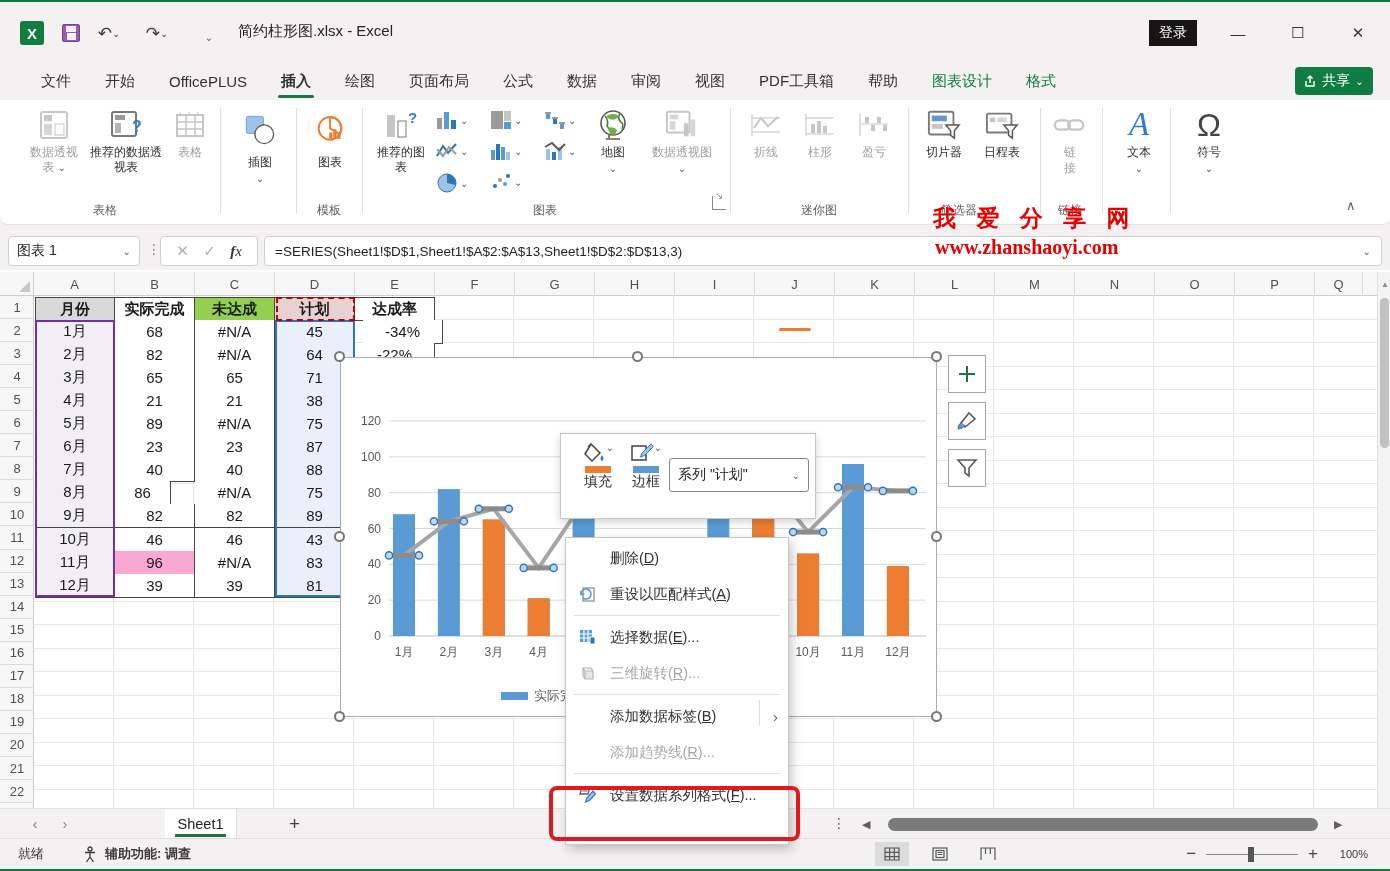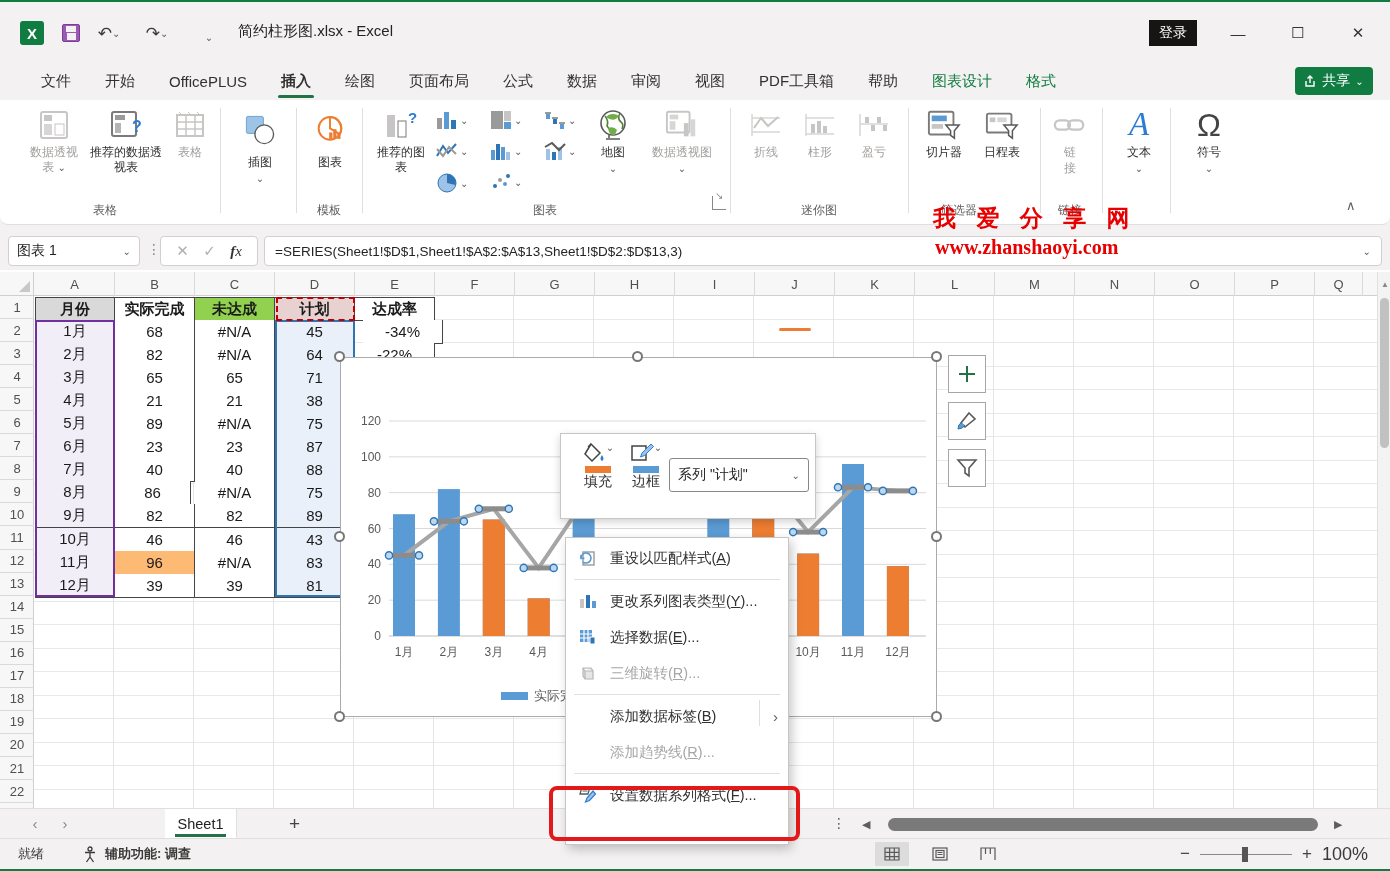--- a/index.html
+++ b/index.html
@@ -497,36 +497,36 @@
       <div class="cell" style="left: 115px; top: 165.3px; width: 80px; height: 24.05px; background: rgb(255, 255, 255);">23</div>
       <div class="cell" style="left: 195px; top: 165.3px; width: 80px; height: 24.05px; background: rgb(255, 255, 255);">23</div>
       <div class="cell" style="left: 275px; top: 165.3px; width: 80px; height: 24.05px; background: rgb(233, 240, 250);">87</div>
       <div class="cell" style="left: 355px; top: 165.3px; width: 80px; height: 24.05px; background: rgb(255, 255, 255);"></div>
       <div class="cell" style="left: 35px; top: 188.35px; width: 80px; height: 24.05px; background: rgb(241, 238, 248); border-left: 1px solid rgb(112, 48, 160);">7月</div>
       <div class="cell" style="left: 115px; top: 188.35px; width: 80px; height: 24.05px; background: rgb(255, 255, 255);">40</div>
       <div class="cell" style="left: 195px; top: 188.35px; width: 80px; height: 24.05px; background: rgb(255, 255, 255);">40</div>
       <div class="cell" style="left: 275px; top: 188.35px; width: 80px; height: 24.05px; background: rgb(233, 240, 250);">88</div>
       <div class="cell" style="left: 355px; top: 188.35px; width: 80px; height: 24.05px; background: rgb(255, 255, 255);"></div>
       <div class="cell" style="left: 35px; top: 211.4px; width: 80px; height: 24.05px; background: rgb(241, 238, 248); border-left: 1px solid rgb(112, 48, 160);">8月</div>
-      <div class="cell" style="left: 115px; top: 211.4px; width: 76px; height: 24.05px; background: rgb(255, 255, 255);">86</div>
+      <div class="cell" style="left: 115px; top: 211.4px; width: 56px; height: 24.05px; background: rgb(255, 255, 255);">86</div>
       <div class="cell" style="left: 195px; top: 211.4px; width: 80px; height: 24.05px; background: rgb(255, 255, 255);">#N/A</div>
       <div class="cell" style="left: 275px; top: 211.4px; width: 80px; height: 24.05px; background: rgb(233, 240, 250);">75</div>
       <div class="cell" style="left: 355px; top: 211.4px; width: 80px; height: 24.05px; background: rgb(255, 255, 255);"></div>
       <div class="cell" style="left: 35px; top: 234.45px; width: 80px; height: 24.05px; background: rgb(241, 238, 248); border-left: 1px solid rgb(112, 48, 160);">9月</div>
       <div class="cell" style="left: 115px; top: 234.45px; width: 80px; height: 24.05px; background: rgb(255, 255, 255);">82</div>
       <div class="cell" style="left: 195px; top: 234.45px; width: 80px; height: 24.05px; background: rgb(255, 255, 255);">82</div>
       <div class="cell" style="left: 275px; top: 234.45px; width: 80px; height: 24.05px; background: rgb(233, 240, 250);">89</div>
       <div class="cell" style="left: 355px; top: 234.45px; width: 80px; height: 24.05px; background: rgb(255, 255, 255);"></div>
       <div class="cell" style="left: 35px; top: 257.5px; width: 80px; height: 24.05px; background: rgb(241, 238, 248); border-left: 1px solid rgb(112, 48, 160);">10月</div>
       <div class="cell" style="left: 115px; top: 257.5px; width: 80px; height: 24.05px; background: rgb(255, 255, 255);">46</div>
       <div class="cell" style="left: 195px; top: 257.5px; width: 80px; height: 24.05px; background: rgb(255, 255, 255);">46</div>
       <div class="cell" style="left: 275px; top: 257.5px; width: 80px; height: 24.05px; background: rgb(233, 240, 250);">43</div>
       <div class="cell" style="left: 355px; top: 257.5px; width: 80px; height: 24.05px; background: rgb(255, 255, 255);"></div>
       <div class="cell" style="left: 35px; top: 280.55px; width: 80px; height: 24.05px; background: rgb(241, 238, 248); border-left: 1px solid rgb(112, 48, 160);">11月</div>
-      <div class="cell" style="left: 115px; top: 280.55px; width: 80px; height: 24.05px; background: #fdba74;">96</div>
+      <div class="cell" style="left: 115px; top: 280.55px; width: 80px; height: 24.05px; background: #f9a8d4;">96</div>
       <div class="cell" style="left: 195px; top: 280.55px; width: 80px; height: 24.05px; background: rgb(255, 255, 255);">#N/A</div>
       <div class="cell" style="left: 275px; top: 280.55px; width: 80px; height: 24.05px; background: rgb(233, 240, 250);">83</div>
       <div class="cell" style="left: 355px; top: 280.55px; width: 80px; height: 24.05px; background: rgb(255, 255, 255);"></div>
       <div class="cell" style="left: 35px; top: 303.6px; width: 80px; height: 24.05px; background: rgb(241, 238, 248); border-left: 1px solid rgb(112, 48, 160);">12月</div>
       <div class="cell" style="left: 115px; top: 303.6px; width: 80px; height: 24.05px; background: rgb(255, 255, 255);">39</div>
       <div class="cell" style="left: 195px; top: 303.6px; width: 80px; height: 24.05px; background: rgb(255, 255, 255);">39</div>
       <div class="cell" style="left: 275px; top: 303.6px; width: 80px; height: 24.05px; background: rgb(233, 240, 250);">81</div>
       <div class="cell" style="left: 355px; top: 303.6px; width: 80px; height: 24.05px; background: rgb(255, 255, 255);"></div>
     </div>
 
@@ -683,40 +683,34 @@
     <div>边框</div>
   </div>
   <div id="series-dd">
     <span>系列 "计划"</span>
       <span class="chev">⌄</span>
   </div>
 </div>
 
 <div id="ctx-menu" class="abs">
     <div class="mi">
+      <span class="ic"></span>
+      <span>删除(<u>D</u>)</span>
+    </div>
+    <div class="mi">
       <span class="ic">
         <svg width="18" height="18" viewBox="0 0 18 18">
           <rect x="4" y="3" width="11" height="13" fill="#fff" stroke="#9a9a9a" stroke-width="1.4"></rect>
           <path d="M2 9 a5 5 0 1 1 2 4" fill="none" stroke="#5b9bd5" stroke-width="1.6"></path>
           <path d="M2 6 v3.4 h3.4" fill="none" stroke="#5b9bd5" stroke-width="1.6"></path>
         </svg>
       </span>
       <span>重设以匹配样式(<u>A</u>)</span>
     </div>
     <div class="msep"></div>
-    <div class="mi">
-      <span class="ic">
-        <svg width="18" height="16" viewBox="0 0 18 16">
-          <rect x="1" y="6" width="4" height="9" fill="#c8c6c4"></rect>
-          <rect x="7" y="2" width="4" height="13" fill="#2e75b6"></rect>
-          <rect x="13" y="8" width="4" height="7" fill="#5b9bd5"></rect>
-        </svg>
-      </span>
-      <span>更改系列图表类型(<u>Y</u>)...</span>
-    </div>
     <div class="mi">
       <span class="ic">
         <svg width="18" height="16" viewBox="0 0 18 16">
           <rect x="1" y="1" width="12" height="12" fill="#5b9bd5"></rect>
           <path d="M1 5 h12 M1 9 h12 M5 1 v12 M9 1 v12" stroke="#fff" stroke-width="1.2"></path>
           <rect x="11" y="8" width="5" height="7" fill="#2e75b6" stroke="#fff"></rect>
         </svg>
       </span>
       <span>选择数据(<u>E</u>)...</span>
     </div>
@@ -793,16 +787,16 @@
           <path d="M5.5 1 v6 M10.3 1 v6" stroke="#595959" stroke-width="1.2"></path>
         </svg>
       </div>
   </div>
   <div style="position:absolute;right:22px;display:flex;align-items:center;gap:10px">
     <span style="font-size:17px;color:#444">−</span>
     <div style="width:92px;height:1px;background:#8a8886;position:relative">
       <div style="position:absolute;left:42px;top:-7px;width:6px;height:15px;background:#555"></div>
     </div>
     <span style="font-size:17px;color:#444">+</span>
-    <span style="font-size:18px;min-width:40px;text-align:right">100%</span>
+    <span style="font-size:11px;min-width:40px;text-align:right">100%</span>
   </div>
 </div>
 <div id="green-base" class="abs"></div>
 
 </body></html>

